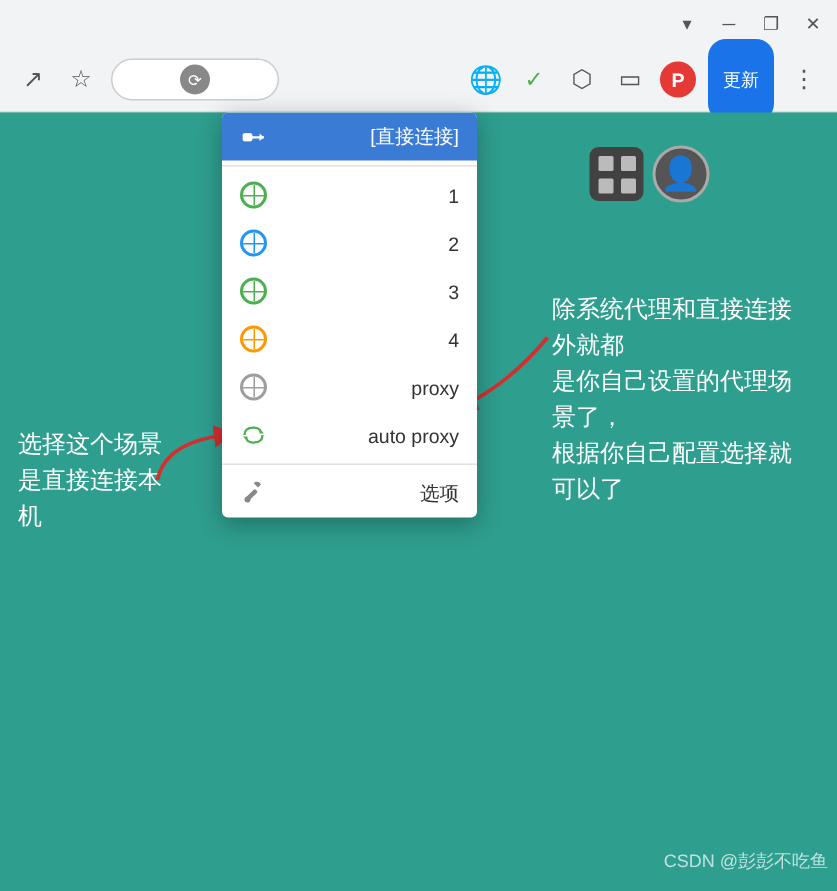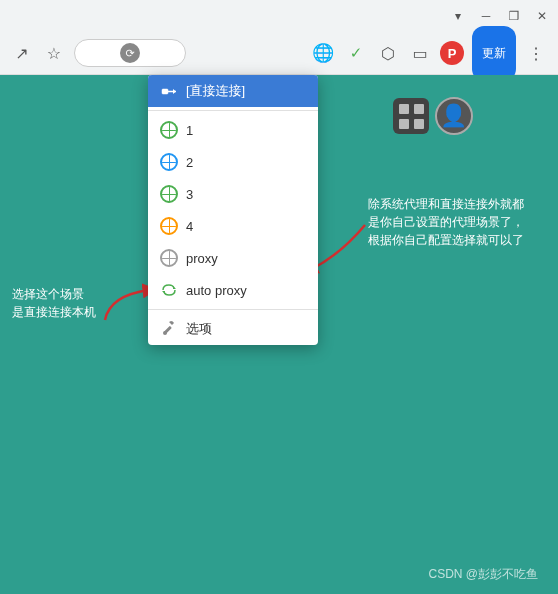--- a/index.html
+++ b/index.html
@@ -95,21 +95,21 @@
       width: 100%;
       height: calc(594px - 74px);
       background: #2e9e8e;
       position: relative;
     }
 
     
     .annotation {
       position: absolute;
       color: white;
-      font-size: 12px;
+      font-size: 16px;
       line-height: 1.5;
     }
     .annotation-left {
       left: 12px;
       top: 210px;
       width: 100px;
     }
     .annotation-right {
       right: 30px;
       top: 120px;
@@ -129,20 +129,21 @@
       z-index: 100;
     }
     .menu-item {
       display: flex;
       align-items: center;
       padding: 7px 12px;
       gap: 8px;
       cursor: pointer;
       font-size: 13px;
       color: #333;
+      justify-content: space-between;
     }
     .menu-item.active {
       background: #3a7bd5;
       color: white;
     }
     .menu-item.active .menu-icon {
       color: white;
     }
     .menu-icon {
       width: 18px;
@@ -228,21 +229,21 @@
       width: 2px;
       height: 9px;
       background: #666;
       border-radius: 1px;
     }
 
     
     .watermark {
       position: absolute;
       bottom: 12px;
-      right: 20px;
+      right: 6px;
       color: rgba(255,255,255,0.7);
       font-size: 12px;
     }
 
     
     svg.arrow {
       position: absolute;
       pointer-events: none;
     }
   </style>

